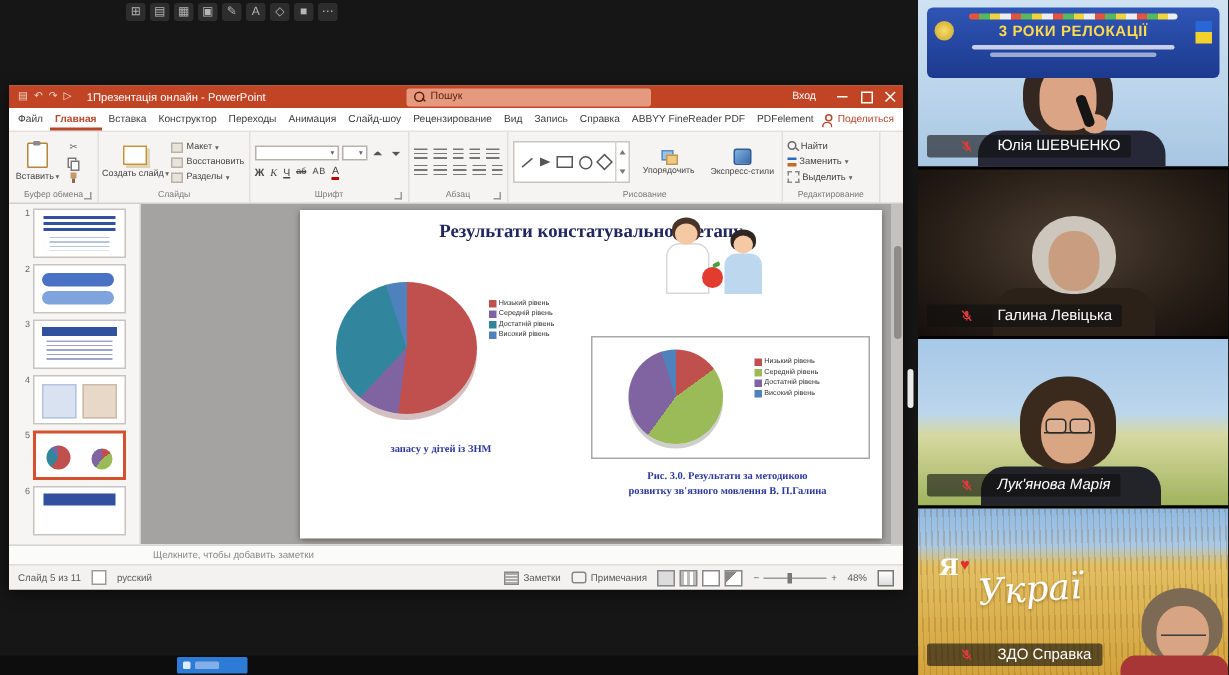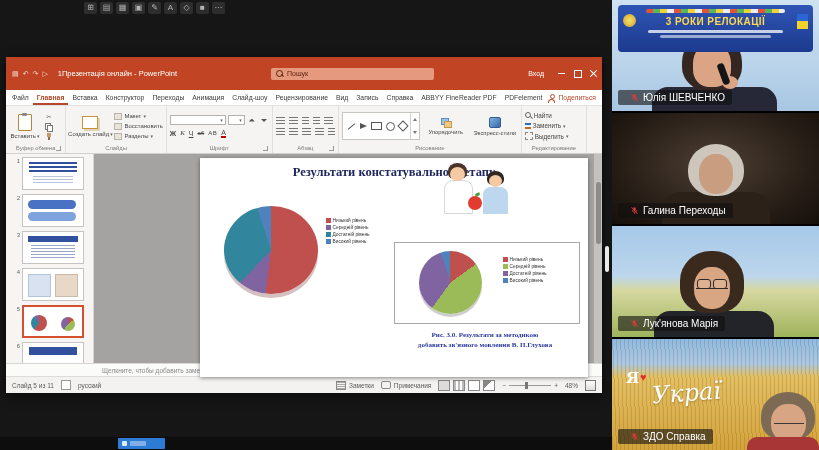--- a/index.html
+++ b/index.html
@@ -8,21 +8,21 @@
 
   
   .top-toolbar{position:absolute;top:2px;left:84px;display:flex;gap:3px;}
   .tt-icon{width:13px;height:12px;background:#2d2d2d;color:#b5b5b5;font-size:8px;line-height:12px;
            text-align:center;border-radius:2px;}
 
   
   .pp-window{position:absolute;left:6px;top:57px;width:596px;height:336px;display:flex;flex-direction:column;
              background:#fff;box-shadow:0 2px 10px rgba(0,0,0,.6);}
 
-  .titlebar{height:33px;background:#c14524;display:flex;align-items:center;color:#fff;flex:0 0 auto;}
+  .titlebar{height:15px;background:#c14524;display:flex;align-items:center;color:#fff;flex:0 0 auto;}
   .qat{display:flex;gap:4px;padding:0 4px 0 6px;}
   .qat-icon{font-size:7px;line-height:17px;color:#f3d9cf;}
   .tb-title{font-size:7.5px;white-space:nowrap;margin-left:6px;}
   .tb-search{margin-left:auto;margin-right:auto;width:158px;height:12px;background:#e59a80;border-radius:2px;
              display:flex;align-items:center;gap:4px;padding-left:5px;color:#5c1d09;font-size:7px;}
   .s-ico{width:5px;height:5px;border:1px solid #5c1d09;border-radius:50%;position:relative;flex:0 0 auto;}
   .s-ico::after{content:"";position:absolute;left:4px;top:4px;width:3px;height:1px;background:#5c1d09;transform:rotate(45deg);}
   .tb-signin{font-size:7px;margin-right:10px;}
   .win-btns{display:flex;height:17px;}
   .wb{width:16px;height:17px;position:relative;}
@@ -169,21 +169,21 @@
   .taskbar{position:absolute;left:0;bottom:0;width:612px;height:13px;background:#0d0d0d;}
   .task-item{position:absolute;left:118px;top:1px;width:47px;height:11px;background:#2e7bd6;border-radius:1px;}
   .task-item::before{content:"";position:absolute;left:4px;top:3px;width:5px;height:5px;background:rgba(255,255,255,.85);border-radius:1px;}
   .task-item::after{content:"";position:absolute;left:12px;top:3px;width:16px;height:5px;background:rgba(255,255,255,.4);border-radius:1px;}
 
   
   .video-strip{position:absolute;left:612px;top:0;width:207px;height:450px;display:flex;flex-direction:column;background:#000;}
   .vtile{position:relative;flex:1;overflow:hidden;border-bottom:2px solid #000;}
   .vtile:last-child{border-bottom:none;}
   .name-tag{position:absolute;left:6px;bottom:6px;background:rgba(15,15,15,.6);color:#fff;font-size:10px;
-            padding:2px 7px 2px 12px;border-radius:2px;display:flex;align-items:center;gap:4px;z-index:5;white-space:nowrap;}
+            padding:2px 7px 2px 22px;border-radius:2px;display:flex;align-items:center;gap:16px;z-index:5;white-space:nowrap;}
   .person>i{position:absolute;display:block;}
 
   .v1{background:linear-gradient(180deg,#cfe2f2 0%,#b9d3ea 60%,#a8c6e2 100%);}
   .banner{position:absolute;top:5px;left:6px;right:6px;height:47px;background:linear-gradient(#2f55b5,#1c3a8e);border-radius:4px;padding-top:4px;box-sizing:border-box;z-index:2;}
   .banner-deco{height:4px;margin:0 28px 3px;background:repeating-linear-gradient(90deg,#e6533c 0 7px,#59b85c 7px 14px,#f0d23c 14px 21px,#ededed 21px 28px);border-radius:2px;}
   .banner-title{text-align:center;font-weight:bold;font-size:10px;color:#ffd84d;letter-spacing:.4px;}
   .banner-sub{height:3px;margin:3px 30px 0;background:rgba(255,255,255,.75);border-radius:2px;}
   .banner-sub2{height:3px;margin:2px 42px 0;background:rgba(255,255,255,.55);border-radius:2px;}
   .blogo{position:absolute;left:5px;top:9px;width:13px;height:13px;border-radius:50%;background:radial-gradient(#f7e06a,#c9a02a);}
   .bflag{position:absolute;right:5px;top:9px;width:11px;height:15px;background:linear-gradient(#2b66d6 0 50%,#f4d22c 50% 100%);}
@@ -191,21 +191,21 @@
   .v1 .face{bottom:24px;left:81px;width:38px;height:44px;background:#dba585;border-radius:46% 46% 40% 40%;}
   .v1 .body{bottom:0;left:40px;width:125px;height:24px;background:#262837;border-radius:16px 16px 0 0;}
   .v1 .hand{bottom:22px;left:110px;width:16px;height:13px;background:#dba585;border-radius:50%;}
   .v1 .mic{bottom:26px;left:108px;width:7px;height:22px;background:#151515;border-radius:3px;transform:rotate(-20deg);}
 
   .v2{background:radial-gradient(ellipse at 50% 45%,#4d3f34 0%,#241b14 70%,#150f0b 100%);}
   .v2 .hair{bottom:28px;left:76px;width:56px;height:52px;background:#cdc6bc;border-radius:50% 50% 46% 46%;}
   .v2 .face{bottom:30px;left:87px;width:34px;height:40px;background:#c99e80;border-radius:46%;}
   .v2 .body{bottom:0;left:50px;width:108px;height:32px;background:#2b2119;border-radius:18px 18px 0 0;}
 
-  .v3{background:linear-gradient(180deg,#a6c8e8 0%,#bcd6ec 45%,#d6d8a0 58%,#9fb35c 100%);}
+  .v3{background:linear-gradient(180deg,#a6c8e8 0%,#bcd6ec 45%,#d6d8a0 58%,#9fb35c 100%);font-style:italic;}
   .v3 .hair{bottom:24px;left:68px;width:64px;height:62px;background:#3a2a1e;border-radius:48% 48% 40% 40%;}
   .v3 .face{bottom:28px;left:82px;width:36px;height:42px;background:#d9a683;border-radius:46%;}
   .v3 .glasses{bottom:48px;left:84px;width:32px;height:9px;border-bottom:1px solid #2a2a2a;}
   .v3 .glasses::before,.v3 .glasses::after{content:"";position:absolute;top:0;width:12px;height:8px;border:1px solid #2a2a2a;border-radius:3px;background:rgba(255,255,255,.12);}
   .v3 .glasses::before{left:1px;}.v3 .glasses::after{right:1px;}
   .v3 .body{bottom:0;left:42px;width:120px;height:26px;background:#23242a;border-radius:16px 16px 0 0;}
 
   .v4{background:linear-gradient(180deg,#8fb9e2 0%,#aac9e6 22%,#e3c063 34%,#d3a33c 100%);}
   .v4::before{content:"";position:absolute;inset:0;background:repeating-linear-gradient(88deg,rgba(120,80,20,.22) 0 1px,transparent 1px 4px);}
   .ya{position:absolute;left:14px;top:30px;font-weight:bold;font-size:15px;color:#fff;font-family:"DejaVu Serif",serif;}
@@ -468,20 +468,21 @@
               <div class="lg-row">
                 <span class="sw" style="background: rgb(49, 133, 156);"></span>
                 <span>Достатній рівень</span>
               </div>
               <div class="lg-row">
                 <span class="sw" style="background: rgb(79, 129, 189);"></span>
                 <span>Високий рівень</span>
               </div>
             </div>
           <div class="fig-cap cap1">
+            <div>запасу у дітей із ЗНМ</div>
           </div>
           <div class="chart2-box">
             <div class="pie pie2" style="background: conic-gradient(rgb(192, 80, 77) 0%, rgb(192, 80, 77) 15%, rgb(155, 187, 89) 15%, rgb(155, 187, 89) 60%, rgb(128, 100, 162) 60%, rgb(128, 100, 162) 95%, rgb(79, 129, 189) 95%, rgb(79, 129, 189) 100%);"></div>
             <div class="legend2">
                 <div class="lg-row">
                   <span class="sw" style="background: rgb(192, 80, 77);"></span>
                   <span>Низький рівень</span>
                 </div>
                 <div class="lg-row">
                   <span class="sw" style="background: rgb(155, 187, 89);"></span>
@@ -492,21 +493,21 @@
                   <span>Достатній рівень</span>
                 </div>
                 <div class="lg-row">
                   <span class="sw" style="background: rgb(79, 129, 189);"></span>
                   <span>Високий рівень</span>
                 </div>
               </div>
           </div>
           <div class="fig-cap cap2">
             <div>Рис. 3.0. Результати за методикою</div>
-            <div>добавить зв'язного мовлення В. П.Глухова</div>
+            <div>розвитку зв'язного мовлення В. П.Галина</div>
           </div>
         </div>
         <div class="v-scroll"></div>
       </div>
     </div>
 
     <div class="notes-bar">
       <span>Щелкните, чтобы добавить заметки</span>
     </div>
 
@@ -576,21 +577,21 @@
     <div class="vtile v2 person">
       <i class="body"></i>
       <i class="hair"></i>
       <i class="face"></i>
       <div class="name-tag">
         <svg width="9" height="9" viewBox="0 0 24 24">
             <path fill="#e03a3a" d="M12 3a3 3 0 0 1 3 3v5a3 3 0 0 1-6 0V6a3 3 0 0 1 3-3z"></path>
             <path fill="none" stroke="#e03a3a" stroke-width="2" d="M6 11a6 6 0 0 0 12 0M12 17v4"></path>
             <line x1="4" y1="3" x2="20" y2="21" stroke="#e03a3a" stroke-width="2.4"></line>
           </svg>
-        <span>Галина Переходы</span>
+        <span>Галина Левіцька</span>
       </div>
     </div>
 
     <div class="vtile v3 person">
       <i class="body"></i>
       <i class="hair"></i>
       <i class="face"></i>
       <i class="glasses"></i>
       <div class="name-tag">
         <svg width="9" height="9" viewBox="0 0 24 24">

